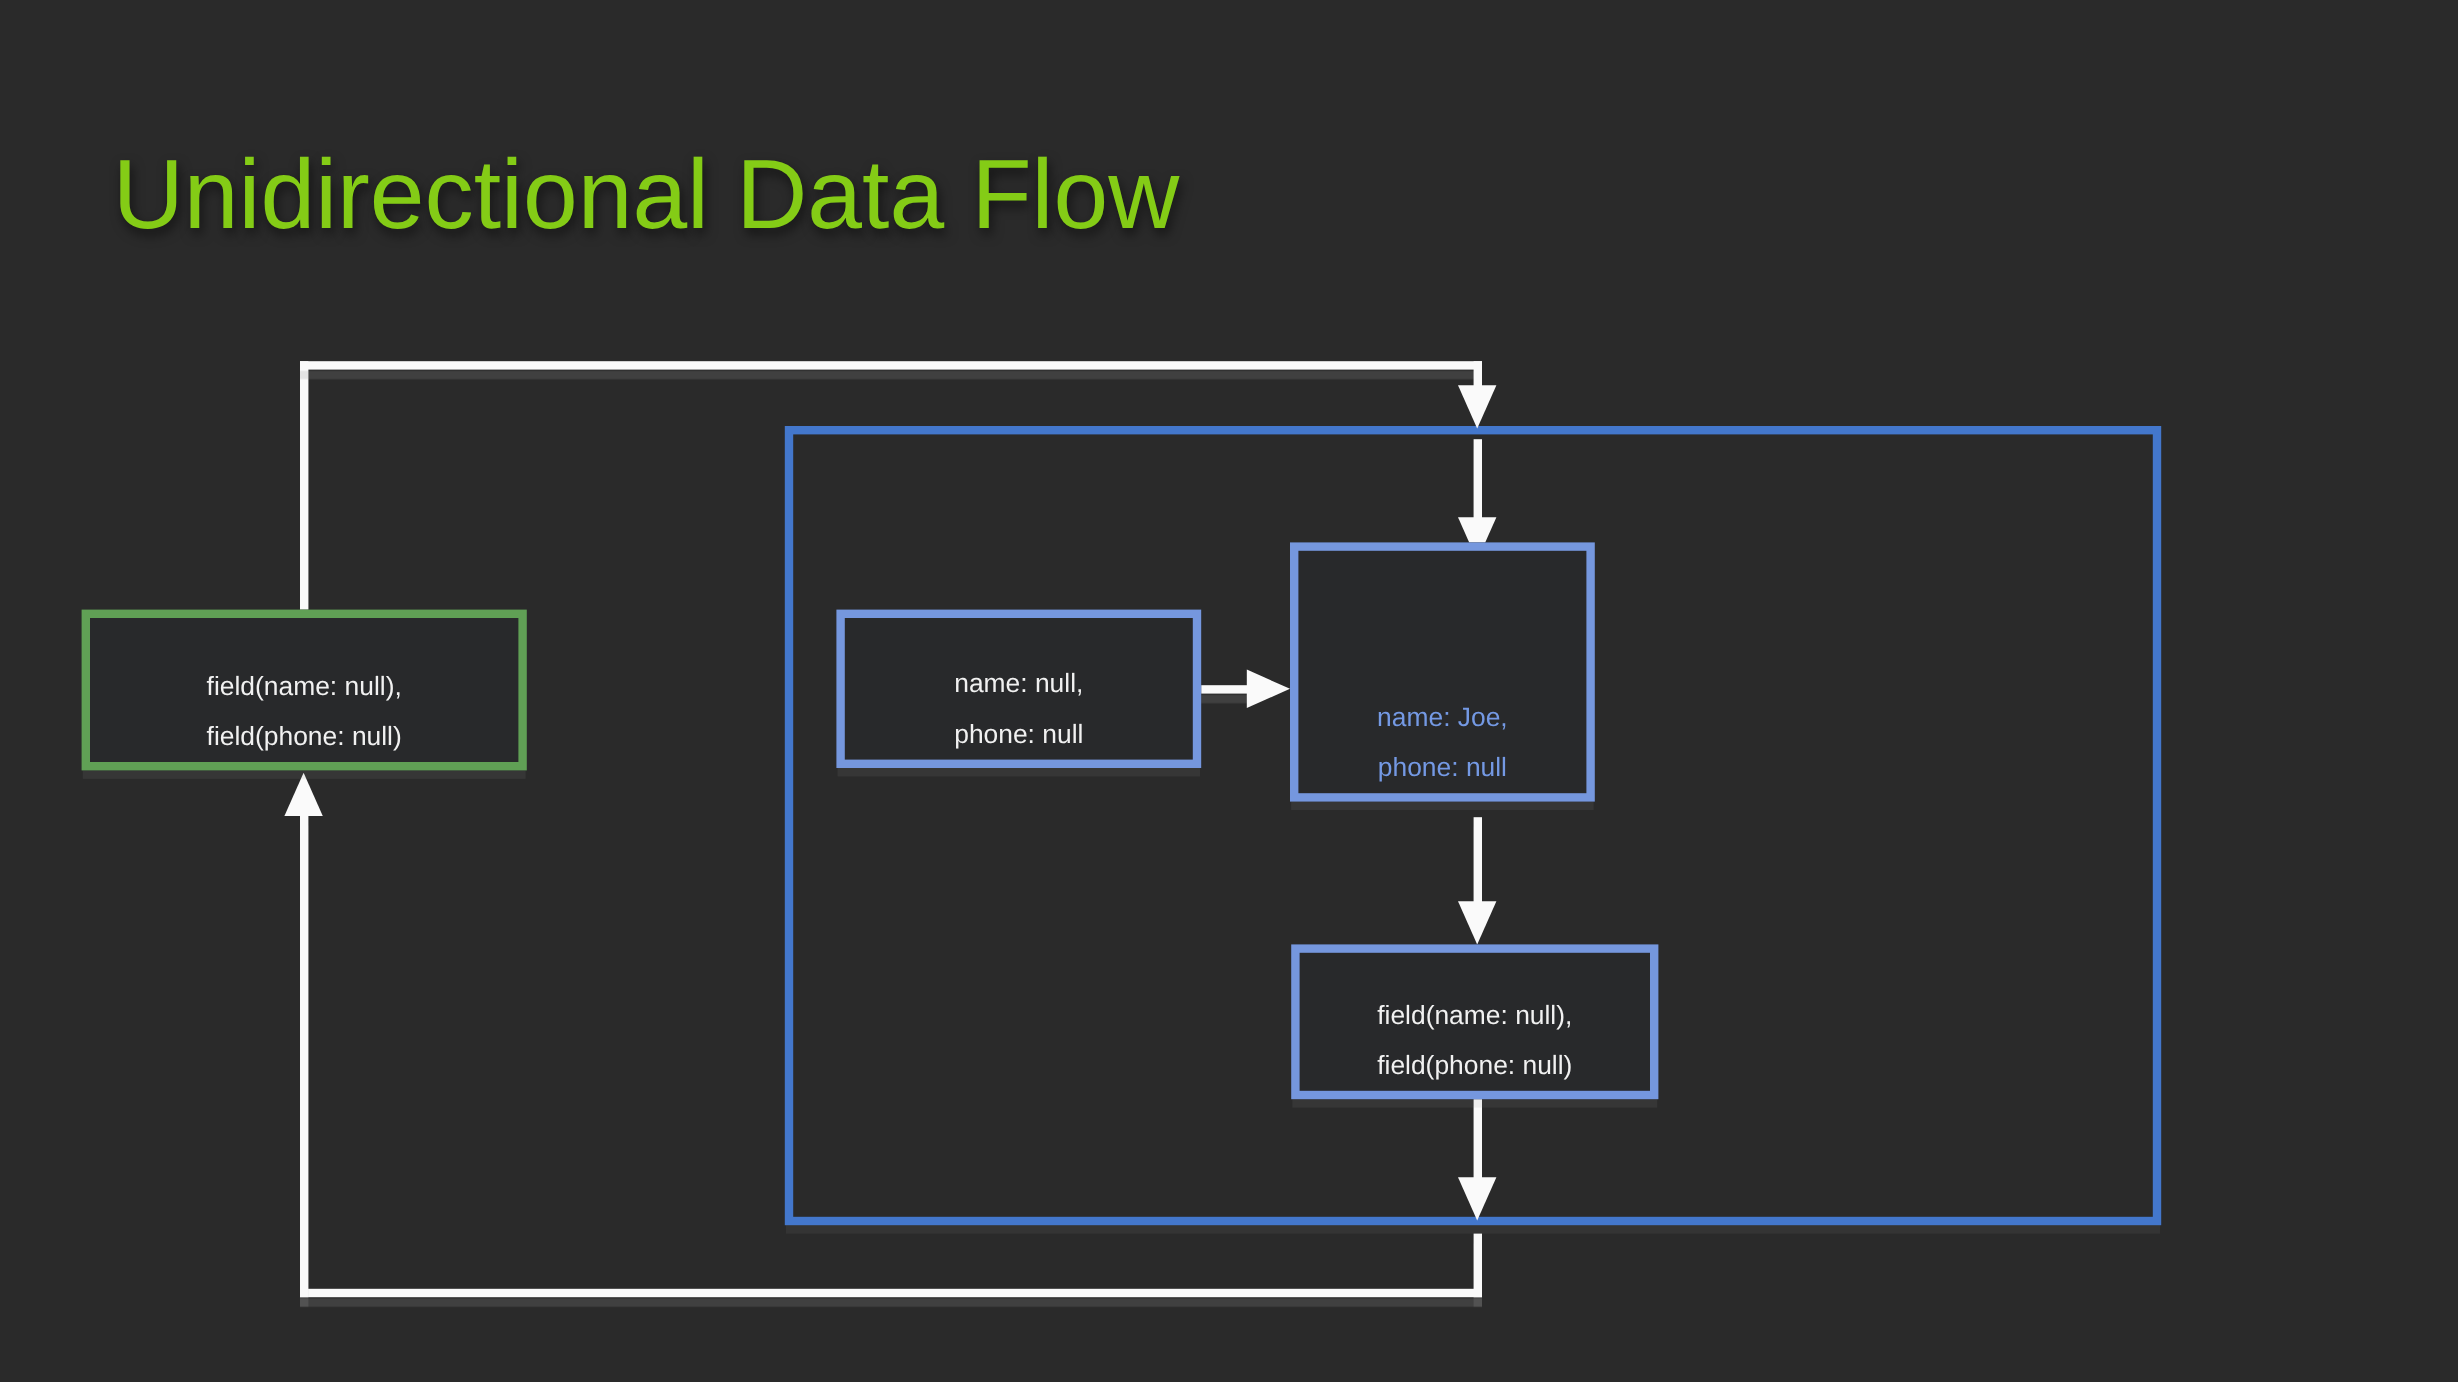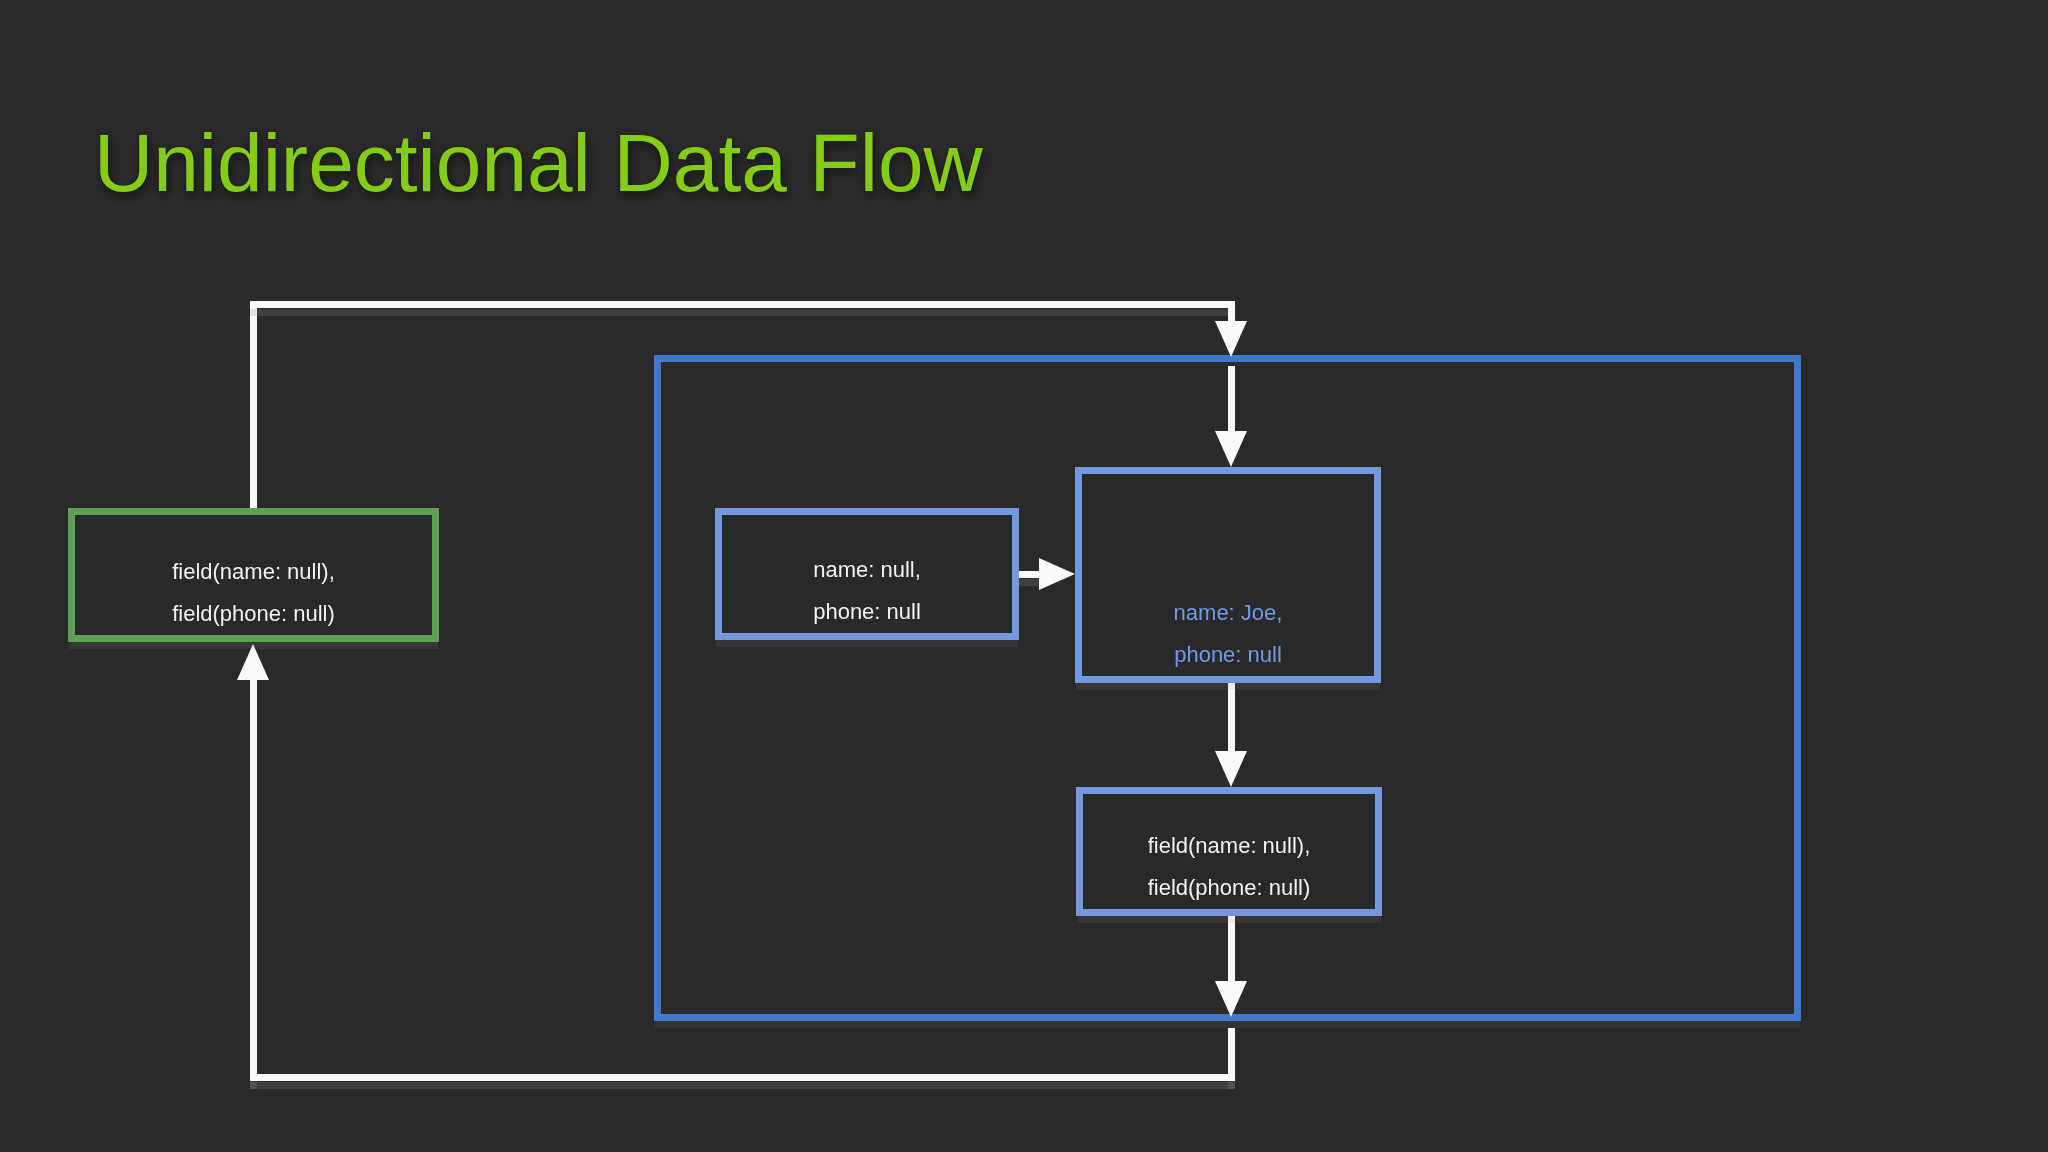--- a/index.html
+++ b/index.html
@@ -92,22 +92,22 @@
   .seg-left-bottom   { left: 250px;  top: 680px;  width: 7px;   height: 401px; }
 
   .ah-into-component { left: 1215px; top: 321px; }
   .ah-into-state     { left: 1215px; top: 431px; }
   .ah-mid-right      { left: 1039px; top: 558px; }
   .ah-into-field     { left: 1215px; top: 751px; }
   .ah-exit-component { left: 1215px; top: 981px; }
   .ah-into-green     { left: 237px;  top: 644px; }
 
   .box-green  { left: 68px;   top: 508px; width: 371px; height: 134px; }
-  .box-init   { left: 697px;  top: 508px; width: 304px; height: 132px; margin-left: 18px; }
-  .box-joe    { left: 1075px; top: 467px; width: 306px; height: 216px; }
+  .box-init   { left: 697px;  top: 508px; width: 304px; height: 132px; }
+  .box-joe    { left: 1075px; top: 452px; width: 254px; height: 216px; }
   .box-rebuild{ left: 1076px; top: 787px; width: 306px; height: 129px; }
 </style>
 </head>
 <body>
 
 <div class="slide">
 
   <h1 class="slide-title">Unidirectional Data Flow</h1>
 
   <div class="outer-rect"></div>

